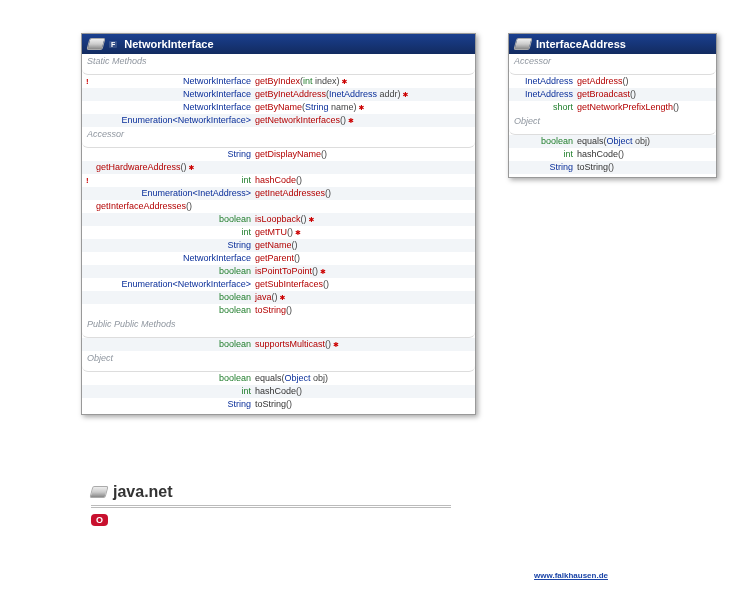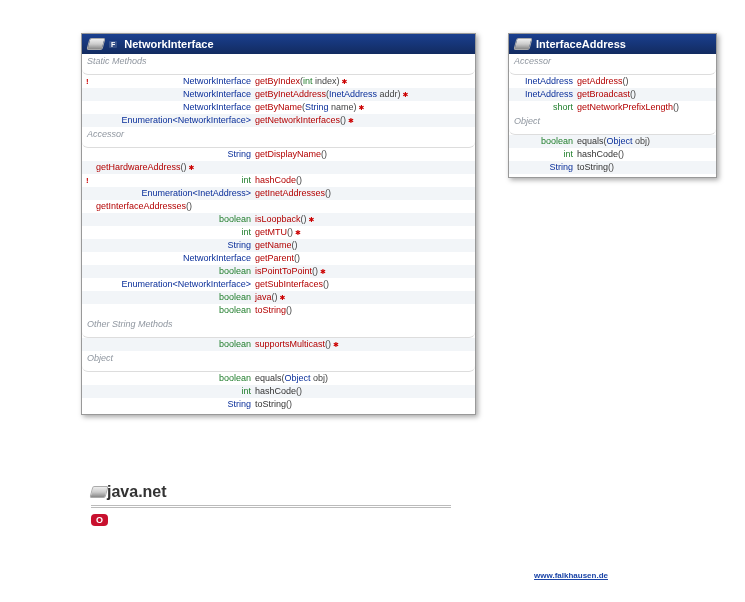--- a/index.html
+++ b/index.html
@@ -101,20 +101,21 @@
   #box-interface .row .rtype { width: 58px; flex: 0 0 58px; }
 
   .footer {
     position: absolute;
     left: 67px;
     top: 483px;
   }
   .package-row {
     display: flex;
     align-items: center;
+    gap: 6px;
     padding-bottom: 2px;
   }
   .package-name {
     font-size: 16px;
     font-weight: bold;
     color: #333;
   }
   .footer-divider {
     border: none;
     border-top: 3px double #bbb;
@@ -263,21 +264,21 @@
           <span class="method">java</span>
           <span class="params"> ()</span>
           <span class="throws">✱</span>
         </div>
         <div class="row">
           <span class="flags"></span>
           <span class="rtype prim">boolean</span>
           <span class="method">toString</span>
           <span class="params"> ()</span>
         </div>
-        <div class="section-label">Other String Methods</div>
+        <div class="section-label">Public Public Methods</div>
         <div class="row stripe">
           <span class="flags"></span>
           <span class="rtype prim">boolean</span>
           <span class="method">supportsMulticast</span>
           <span class="params"> ()</span>
           <span class="throws">✱</span>
         </div>
         <div class="section-label">Object</div>
         <div class="row">
           <span class="flags"></span>

